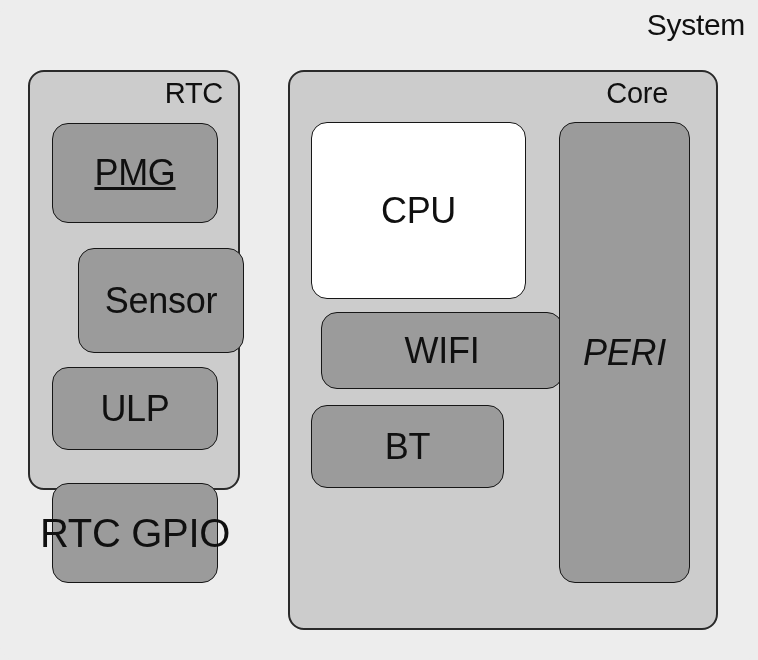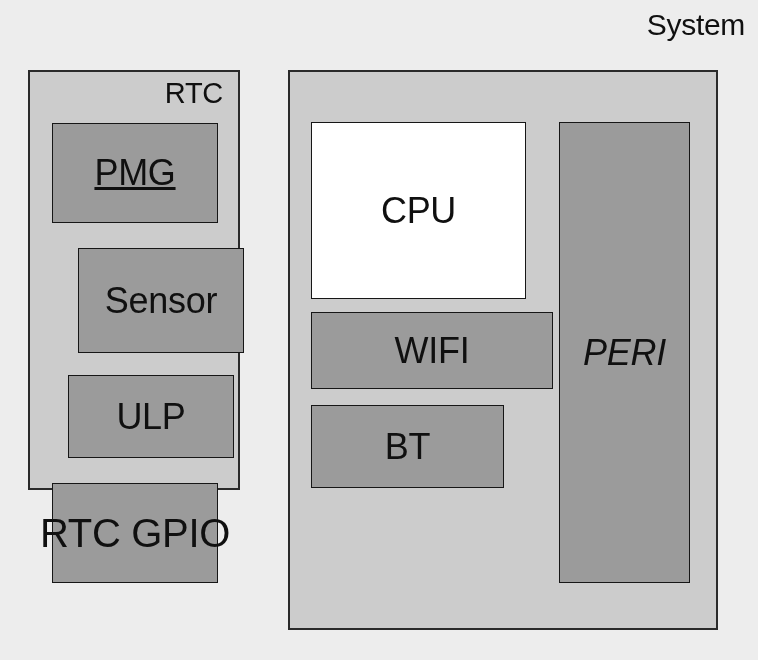--- a/index.html
+++ b/index.html
@@ -1,15 +1,15 @@
 <!DOCTYPE html>
 <html style="--background: #EDEDED; --group-fill: #CCCCCC; --block-fill: #9B9B9B; --cpu-fill: #FFFFFF; --outer-border: #2A2A2A; --inner-border: #161616; --text: #101010;"><head>
 <meta charset="utf-8">
 <style>
-  * { margin: 0; padding: 0; box-sizing: border-box; }
+  * { margin: 0; padding: 0; box-sizing: border-box; border-radius: 16px; }
   html, body { background: var(--background, #EDEDED); }
   .stage {
     position: relative;
     width: 758px;
     height: 660px;
     overflow: hidden;
     background: var(--background, #EDEDED);
     font-family: "Liberation Sans", sans-serif;
     color: var(--text, #101010);
   }
@@ -42,44 +42,45 @@
     display: flex;
     align-items: center;
     justify-content: center;
     font-size: 36px;
     letter-spacing: -0.3px;
     white-space: nowrap;
   }
   
   .b-pmg      { left: 22px; top: 51px;  width: 166px; height: 100px; text-decoration: underline; }
   .b-sensor   { left: 22px; top: 176px; width: 166px; height: 105px; margin-left: 26px; }
-  .b-ulp      { left: 22px; top: 303px; width: 166px; height: 83px; margin-left: 16px; }
+  .b-ulp      { left: 22px; top: 295px; width: 166px; height: 83px; }
   .b-rtc-gpio { left: 22px; top: 411px; width: 166px; height: 100px; font-size: 40px; }
   
   .b-cpu      { left: 21px;  top: 50px;  width: 215px; height: 177px; background: var(--cpu-fill, #FFFFFF); }
-  .b-wifi     { left: 21px;  top: 240px; width: 242px; height: 77px; }
+  .b-wifi     { left: 31px;  top: 240px; width: 242px; height: 77px; }
   .b-bt       { left: 21px;  top: 333px; width: 193px; height: 83px; }
   .b-dig-gpio { left: 21px;  top: 434px; width: 225px; height: 77px; }
   .b-peri     { left: 269px; top: 50px;  width: 131px; height: 461px; font-style: italic; }
 </style>
 </head>
 <body>
 
 <div class="stage">
 
   <div class="system-title">System</div>
 
   <section class="group group-rtc">
     <div class="group-label">RTC</div>
     <div class="block b-pmg">PMG</div>
     <div class="block b-sensor">Sensor</div>
     <div class="block b-ulp">ULP</div>
     <div class="block b-rtc-gpio">RTC GPIO</div>
   </section>
 
   <section class="group group-core">
+    <div class="group-label">Core</div>
     <div class="block b-cpu">CPU</div>
     <div class="block b-wifi">WIFI</div>
     <div class="block b-bt">BT</div>
     <div class="block b-peri">PERI</div>
   </section>
 
 </div>
 
 </body></html>

